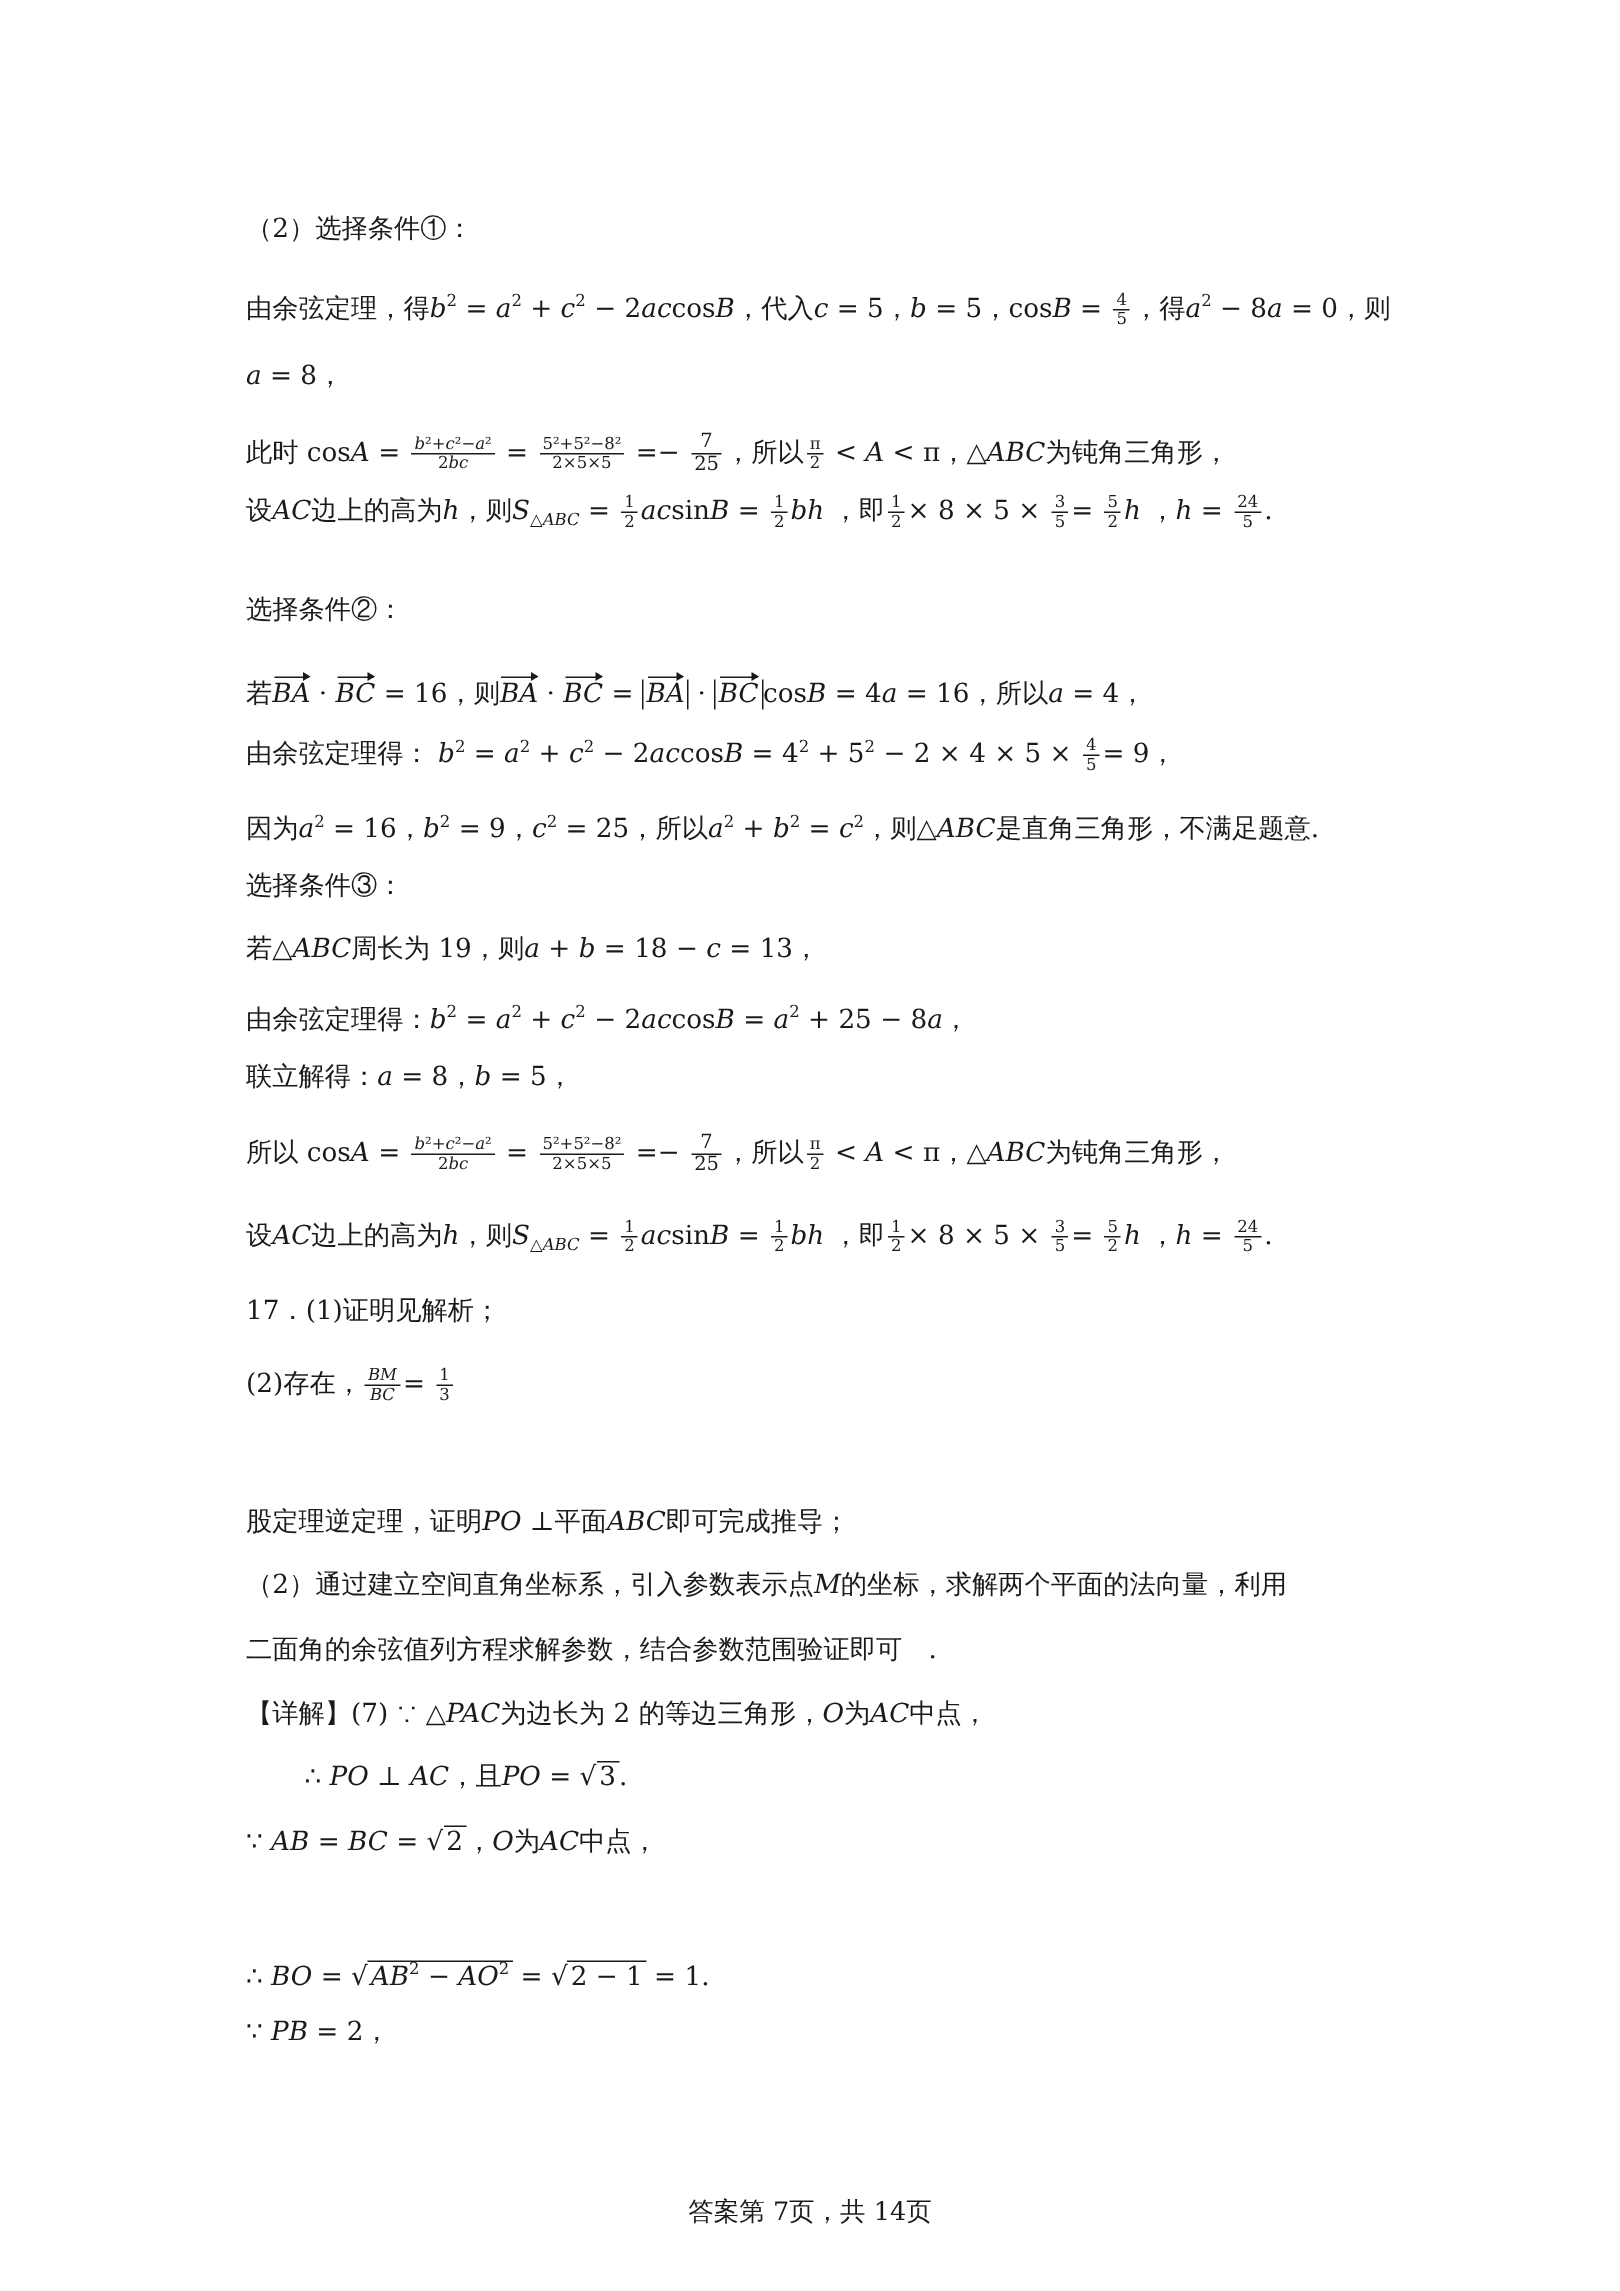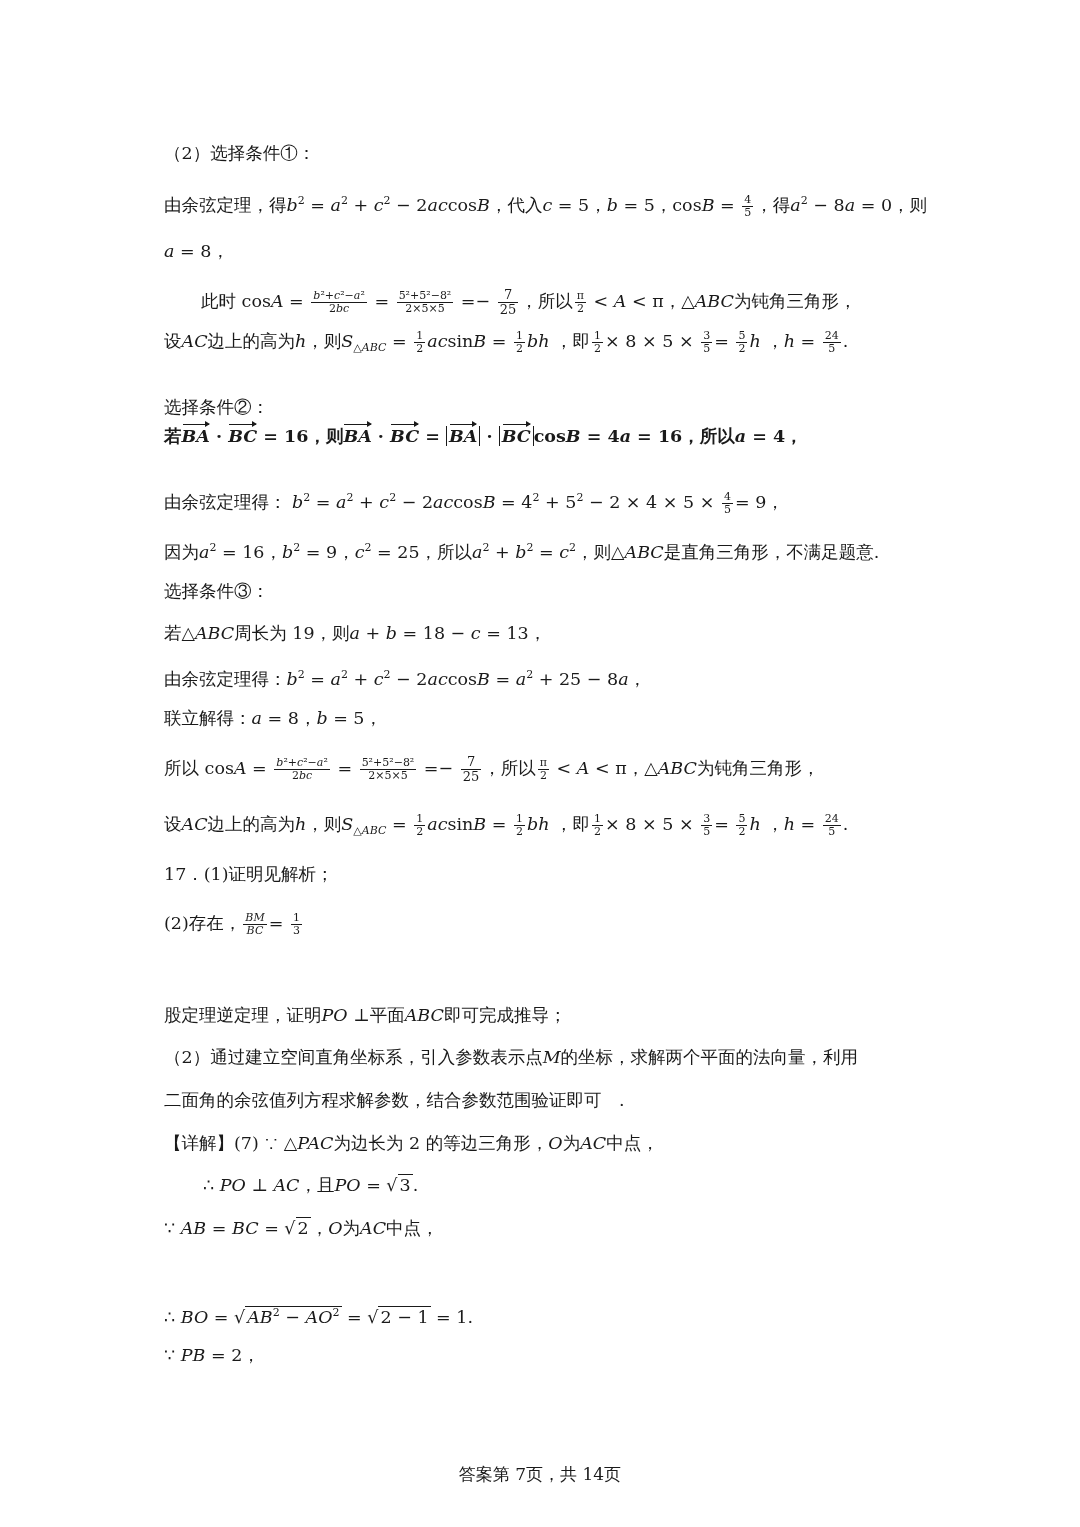--- a/index.html
+++ b/index.html
@@ -32,33 +32,33 @@
   </div>
 
   <div class="line" style="top:188px;">
     <span>由余弦定理，得</span><span class="i">b</span><span class="sup">2</span> = <span class="i">a</span><span class="sup">2</span> + <span class="i">c</span><span class="sup">2</span> − 2<span class="i">ac</span>cos<span class="i">B</span><span>，代入</span><span class="i">c</span> = 5<span>，</span><span class="i">b</span> = 5<span>，</span>cos<span class="i">B</span> = <span class="frac"><span class="num">4</span><span class="den">5</span></span><span>，得</span><span class="i">a</span><span class="sup">2</span> − 8<span class="i">a</span> = 0<span>，则</span>
   </div>
 
   <div class="line" style="top:238px;">
     <span class="i">a</span> = 8<span>，</span>
   </div>
 
-  <div class="line" style="top:288px;margin-left:37px;">
+  <div class="line" style="top:288px;">
     <span>此时 </span>cos<span class="i">A</span> = <span class="frac"><span class="num"><span class="i">b</span>²+<span class="i">c</span>²−<span class="i">a</span>²</span><span class="den">2<span class="i">bc</span></span></span> = <span class="frac"><span class="num">5²+5²−8²</span><span class="den">2×5×5</span></span> =− <span class="frac big"><span class="num">7</span><span class="den">25</span></span><span>，所以</span><span class="frac"><span class="num">π</span><span class="den">2</span></span> &lt; <span class="i">A</span> &lt; π<span>，</span>△<span class="i">ABC</span><span>为钝角三角形，</span>
   </div>
 
   <div class="line" style="top:328px;">
     <span>设</span><span class="i">AC</span><span>边上的高为</span><span class="i">h</span><span>，则</span><span class="i">S</span><span class="sub">△<span class="i">ABC</span></span> = <span class="frac"><span class="num">1</span><span class="den">2</span></span><span class="i">ac</span>sin<span class="i">B</span> = <span class="frac"><span class="num">1</span><span class="den">2</span></span><span class="i">bh</span><span> ，即</span><span class="frac"><span class="num">1</span><span class="den">2</span></span>× 8 × 5 × <span class="frac"><span class="num">3</span><span class="den">5</span></span>= <span class="frac"><span class="num">5</span><span class="den">2</span></span><span class="i">h</span><span> ，</span><span class="i">h</span> = <span class="frac"><span class="num">24</span><span class="den">5</span></span>.
   </div>
 
   <div class="line" style="top:394px;">
     <span>选择条件②：</span>
   </div>
 
-  <div class="line" style="top:423px;font-weight:bold;">
+  <div class="line" style="top:450px;">
     <span>若</span><span class="vec">BA</span> · <span class="vec">BC</span> = 16<span>，则</span><span class="vec">BA</span> · <span class="vec">BC</span> = <span class="abs"><span class="vec">BA</span></span> · <span class="abs"><span class="vec">BC</span></span>cos<span class="i">B</span> = 4<span class="i">a</span> = 16<span>，所以</span><span class="i">a</span> = 4<span>，</span>
   </div>
 
   <div class="line" style="top:485px;">
     <span>由余弦定理得：</span> <span class="i">b</span><span class="sup">2</span> = <span class="i">a</span><span class="sup">2</span> + <span class="i">c</span><span class="sup">2</span> − 2<span class="i">ac</span>cos<span class="i">B</span> = 4<span class="sup">2</span> + 5<span class="sup">2</span> − 2 × 4 × 5 × <span class="frac"><span class="num">4</span><span class="den">5</span></span>= 9<span>，</span>
   </div>
 
   <div class="line" style="top:535px;">
     <span>因为</span><span class="i">a</span><span class="sup">2</span> = 16<span>，</span><span class="i">b</span><span class="sup">2</span> = 9<span>，</span><span class="i">c</span><span class="sup">2</span> = 25<span>，所以</span><span class="i">a</span><span class="sup">2</span> + <span class="i">b</span><span class="sup">2</span> = <span class="i">c</span><span class="sup">2</span><span>，则</span>△<span class="i">ABC</span><span>是直角三角形，不满足题意.</span>
   </div>

